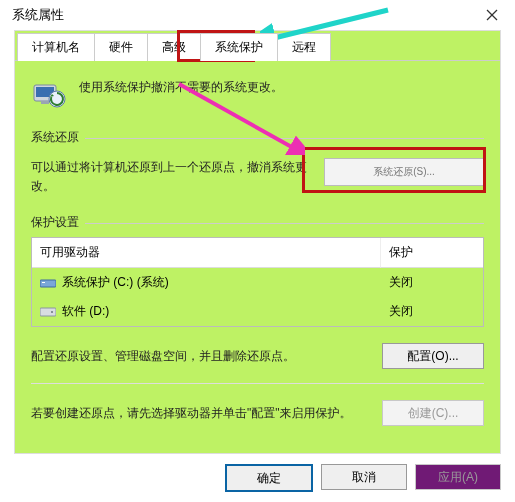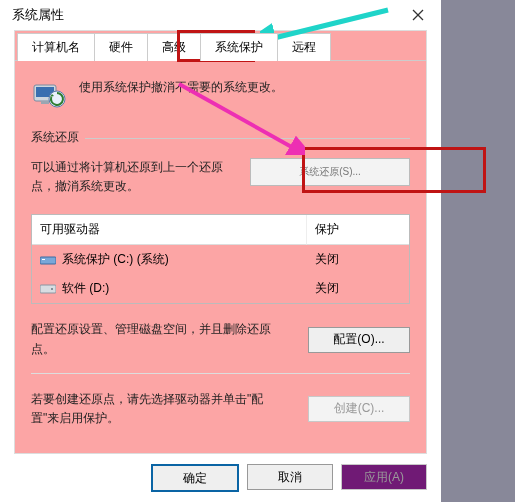--- a/index.html
+++ b/index.html
@@ -1,21 +1,21 @@
 <!DOCTYPE html>
 <html><head>
 <meta charset="utf-8">
 <style>
   html,body{margin:0;padding:0;font-family:"Microsoft YaHei","Segoe UI",sans-serif;font-size:12px;background:#889;}
-  .window{position:relative;width:441px;height:502px;background:#fff;box-sizing:border-box;}
+  .window{position:relative;width:515px;height:502px;background:#fff;box-sizing:border-box;}
   .titlebar{height:30px;display:flex;align-items:center;justify-content:space-between;padding:0 0 0 12px;}
   .title{font-size:13px;color:#000;}
   .close{width:46px;height:30px;display:flex;align-items:center;justify-content:center;cursor:pointer;}
   .close svg{width:12px;height:12px;stroke:#333;stroke-width:1.2;}
-  .client{position:absolute;left:14px;right:14px;top:30px;bottom:48px;border:1px solid #ddd;background:#fca5a5;}
+  .client{position:absolute;left:14px;right:14px;top:30px;bottom:48px;border:1px solid #ddd;background:#bef264;}
   .tabs{display:flex;margin-top:2px;}
   .tab{padding:5px 14px;border:1px solid #ccc;border-bottom:none;background:#fff;font-size:12px;cursor:pointer;margin-left:-1px;}
   .tab:first-child{margin-left:2px;}
   .tab.active{position:relative;z-index:2;}
   .tab-body{border-top:1px solid #ccc;margin-top:-1px;padding:14px 16px 10px 16px;height:calc(100% - 30px);box-sizing:border-box;}
   .intro{display:flex;gap:12px;align-items:flex-start;margin-bottom:18px;}
   .intro-icon{width:36px;height:36px;flex:none;}
   .intro-text{padding-top:4px;color:#222;}
   .section-label{color:#222;margin-bottom:2px;}
   .section-rule{flex:1;border-top:1px solid #ccc;margin-left:6px;}
@@ -91,20 +91,24 @@
       <div class="section-head">
         <span class="section-label">系统还原</span>
         <span class="section-rule"></span>
       </div>
 
       <div class="restore-row">
         <div class="restore-text">可以通过将计算机还原到上一个还原点，撤消系统更改。</div>
         <div class="big-btn">系统还原(S)...</div>
       </div>
 
+      <div class="section-head">
+        <span class="section-label">保护设置</span>
+        <span class="section-rule"></span>
+      </div>
 
       <div class="drives-box">
         <div class="drives-head">
           <div class="col-drive">可用驱动器</div>
           <div class="col-prot">保护</div>
         </div>
         <div class="drive-row">
           <div class="drive-name">
             <svg class="drive-icon" viewBox="0 0 16 12">
                 <rect x="0" y="3" width="16" height="7" rx="1" fill="#7aa7d8" stroke="#3d6aa0"></rect>

